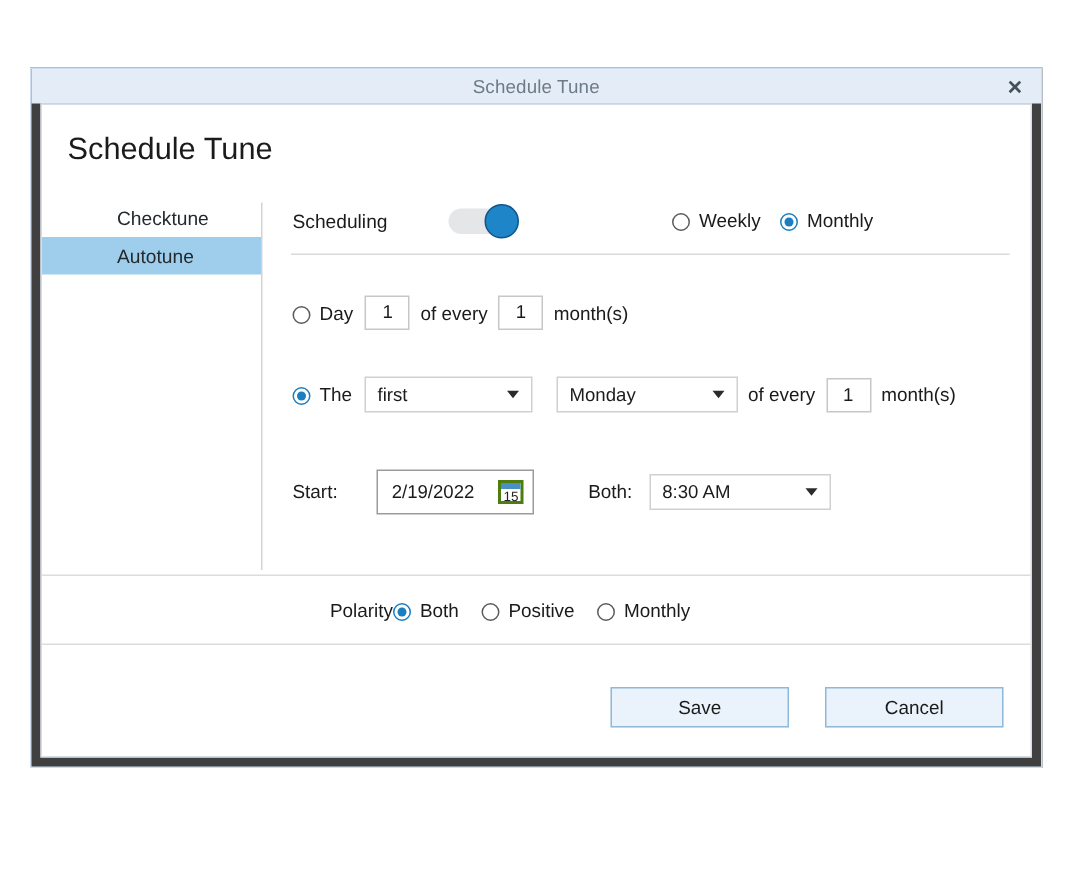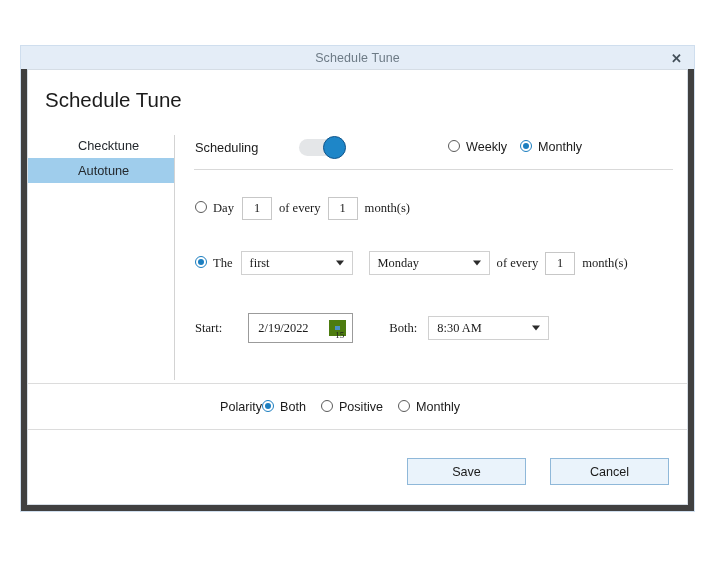--- a/index.html
+++ b/index.html
@@ -155,21 +155,21 @@
   .radio-group-inline {
     position: absolute;
     top: 7px;
     display: flex;
     align-items: center;
   }
   #freq-group { left: 254px; }
 
   .radio {
     display: inline-flex;
-    align-items: flex-start;
+    align-items: flex-end;
     cursor: pointer;
     margin-right: 13px;
     font-size: 12.6px;
     white-space: nowrap;
   }
   .radio:last-child { margin-right: 0; }
   .dot {
     width: 12px;
     height: 12px;
     border-radius: 50%;
@@ -194,21 +194,20 @@
   }
 
   
   .opt-row {
     position: absolute;
     left: 1px;
     display: flex;
     align-items: center;
     font-size: 12.6px;
     white-space: nowrap;
-    font-family: Liberation Serif, serif;
   }
   #row-day { top: 64px; }
   #row-the { top: 118px; }
   #row-start { top: 180px; }
 
   .opt-row .radio { margin-right: 8px; }
 
   .txt { margin: 0 7px; }
 
   .numbox {
@@ -260,21 +259,21 @@
     align-items: center;
     justify-content: space-between;
     padding: 0 6px 0 9px;
     font-size: 12.4px;
     margin-left: 14px;
     cursor: text;
   }
   .cal-icon {
     width: 17px;
     height: 16px;
-    border: 6px solid #4d7c0f;
+    border: 2px solid #4d7c0f;
     background: #fff;
     box-sizing: border-box;
     position: relative;
     flex: none;
   }
   .cal-icon .cal-top {
     position: absolute;
     left: 0; right: 0; top: 0;
     height: 4px;
     background: #4a90c4;

